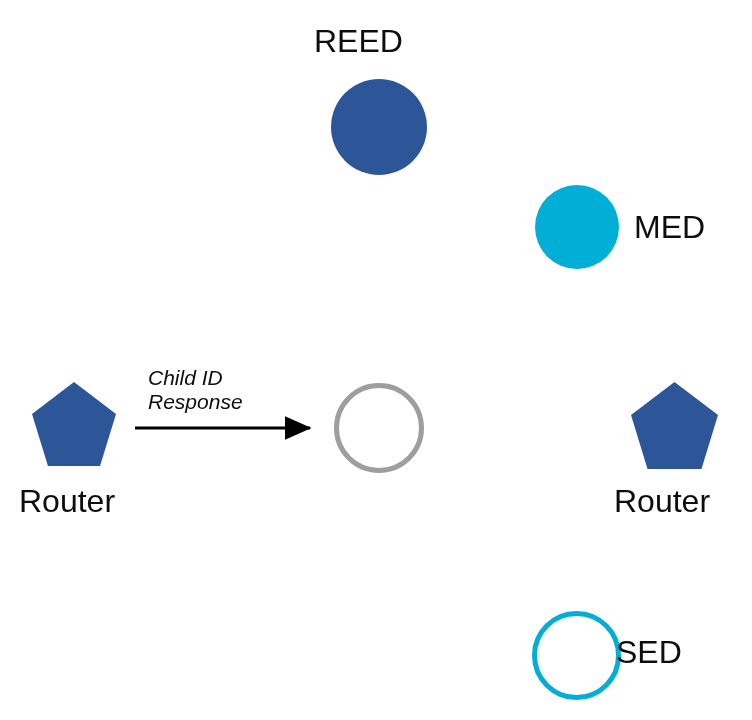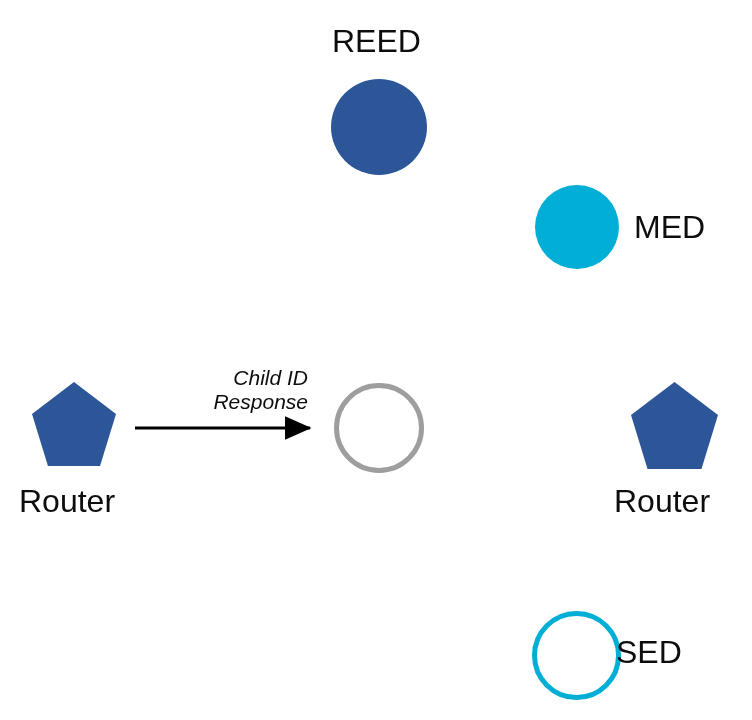--- a/index.html
+++ b/index.html
@@ -42,21 +42,21 @@
     white-space: nowrap;
     letter-spacing: 0px;
   }
   .edge-label {
     position: absolute;
     color: #0d0d0d;
     font-family: "Liberation Sans", sans-serif;
     font-style: italic;
     font-size: 21px;
     line-height: 24px;
-    text-align: right;
+    text-align: left;
     white-space: pre-line;
   }
   .arrow-svg {
     position: absolute;
     left: 0;
     top: 0;
     width: 752px;
     height: 720px;
     pointer-events: none;
   }
@@ -69,21 +69,21 @@
   <svg class="arrow-svg" viewBox="0 0 752 720" xmlns="http://www.w3.org/2000/svg">
     <defs>
       <marker id="arrowhead-solid" markerWidth="9" markerHeight="8" refX="8.5" refY="4" orient="auto" markerUnits="strokeWidth">
         <path d="M0,0 L9,4 L0,8 Z" fill="#000000"></path>
       </marker>
     </defs>
     <line x1="135" y1="428" x2="310" y2="428" stroke="#000000" stroke-width="3" marker-end="url(#arrowhead-solid)"></line>
   </svg>
 
   <div class="node circle-filled" style="left:331px; top:79px; width:96px; height:96px; background:#2D5699;"></div>
-  <div class="node-label" style="left:332px; top:25px;">REED</div>
+  <div class="node-label" style="left:314px; top:25px;">REED</div>
 
   <div class="node circle-filled" style="left:535px; top:185px; width:84px; height:84px; background:#00AED6;"></div>
   <div class="node-label" style="left:634px; top:211px;text-align:right;">MED</div>
 
   <div class="node pentagon" style="left:32px; top:382px; width:84px; height:84px; background:#2D5699;"></div>
   <div class="node-label" style="left:19px; top:485px;">Router</div>
 
   <div class="node circle-outline" style="left:334px; top:383px; width:90px; height:90px; border:5px solid #9E9E9E;"></div>
 
   <div class="node pentagon" style="left:631px; top:382px; width:87px; height:87px; background:#2D5699;"></div>

